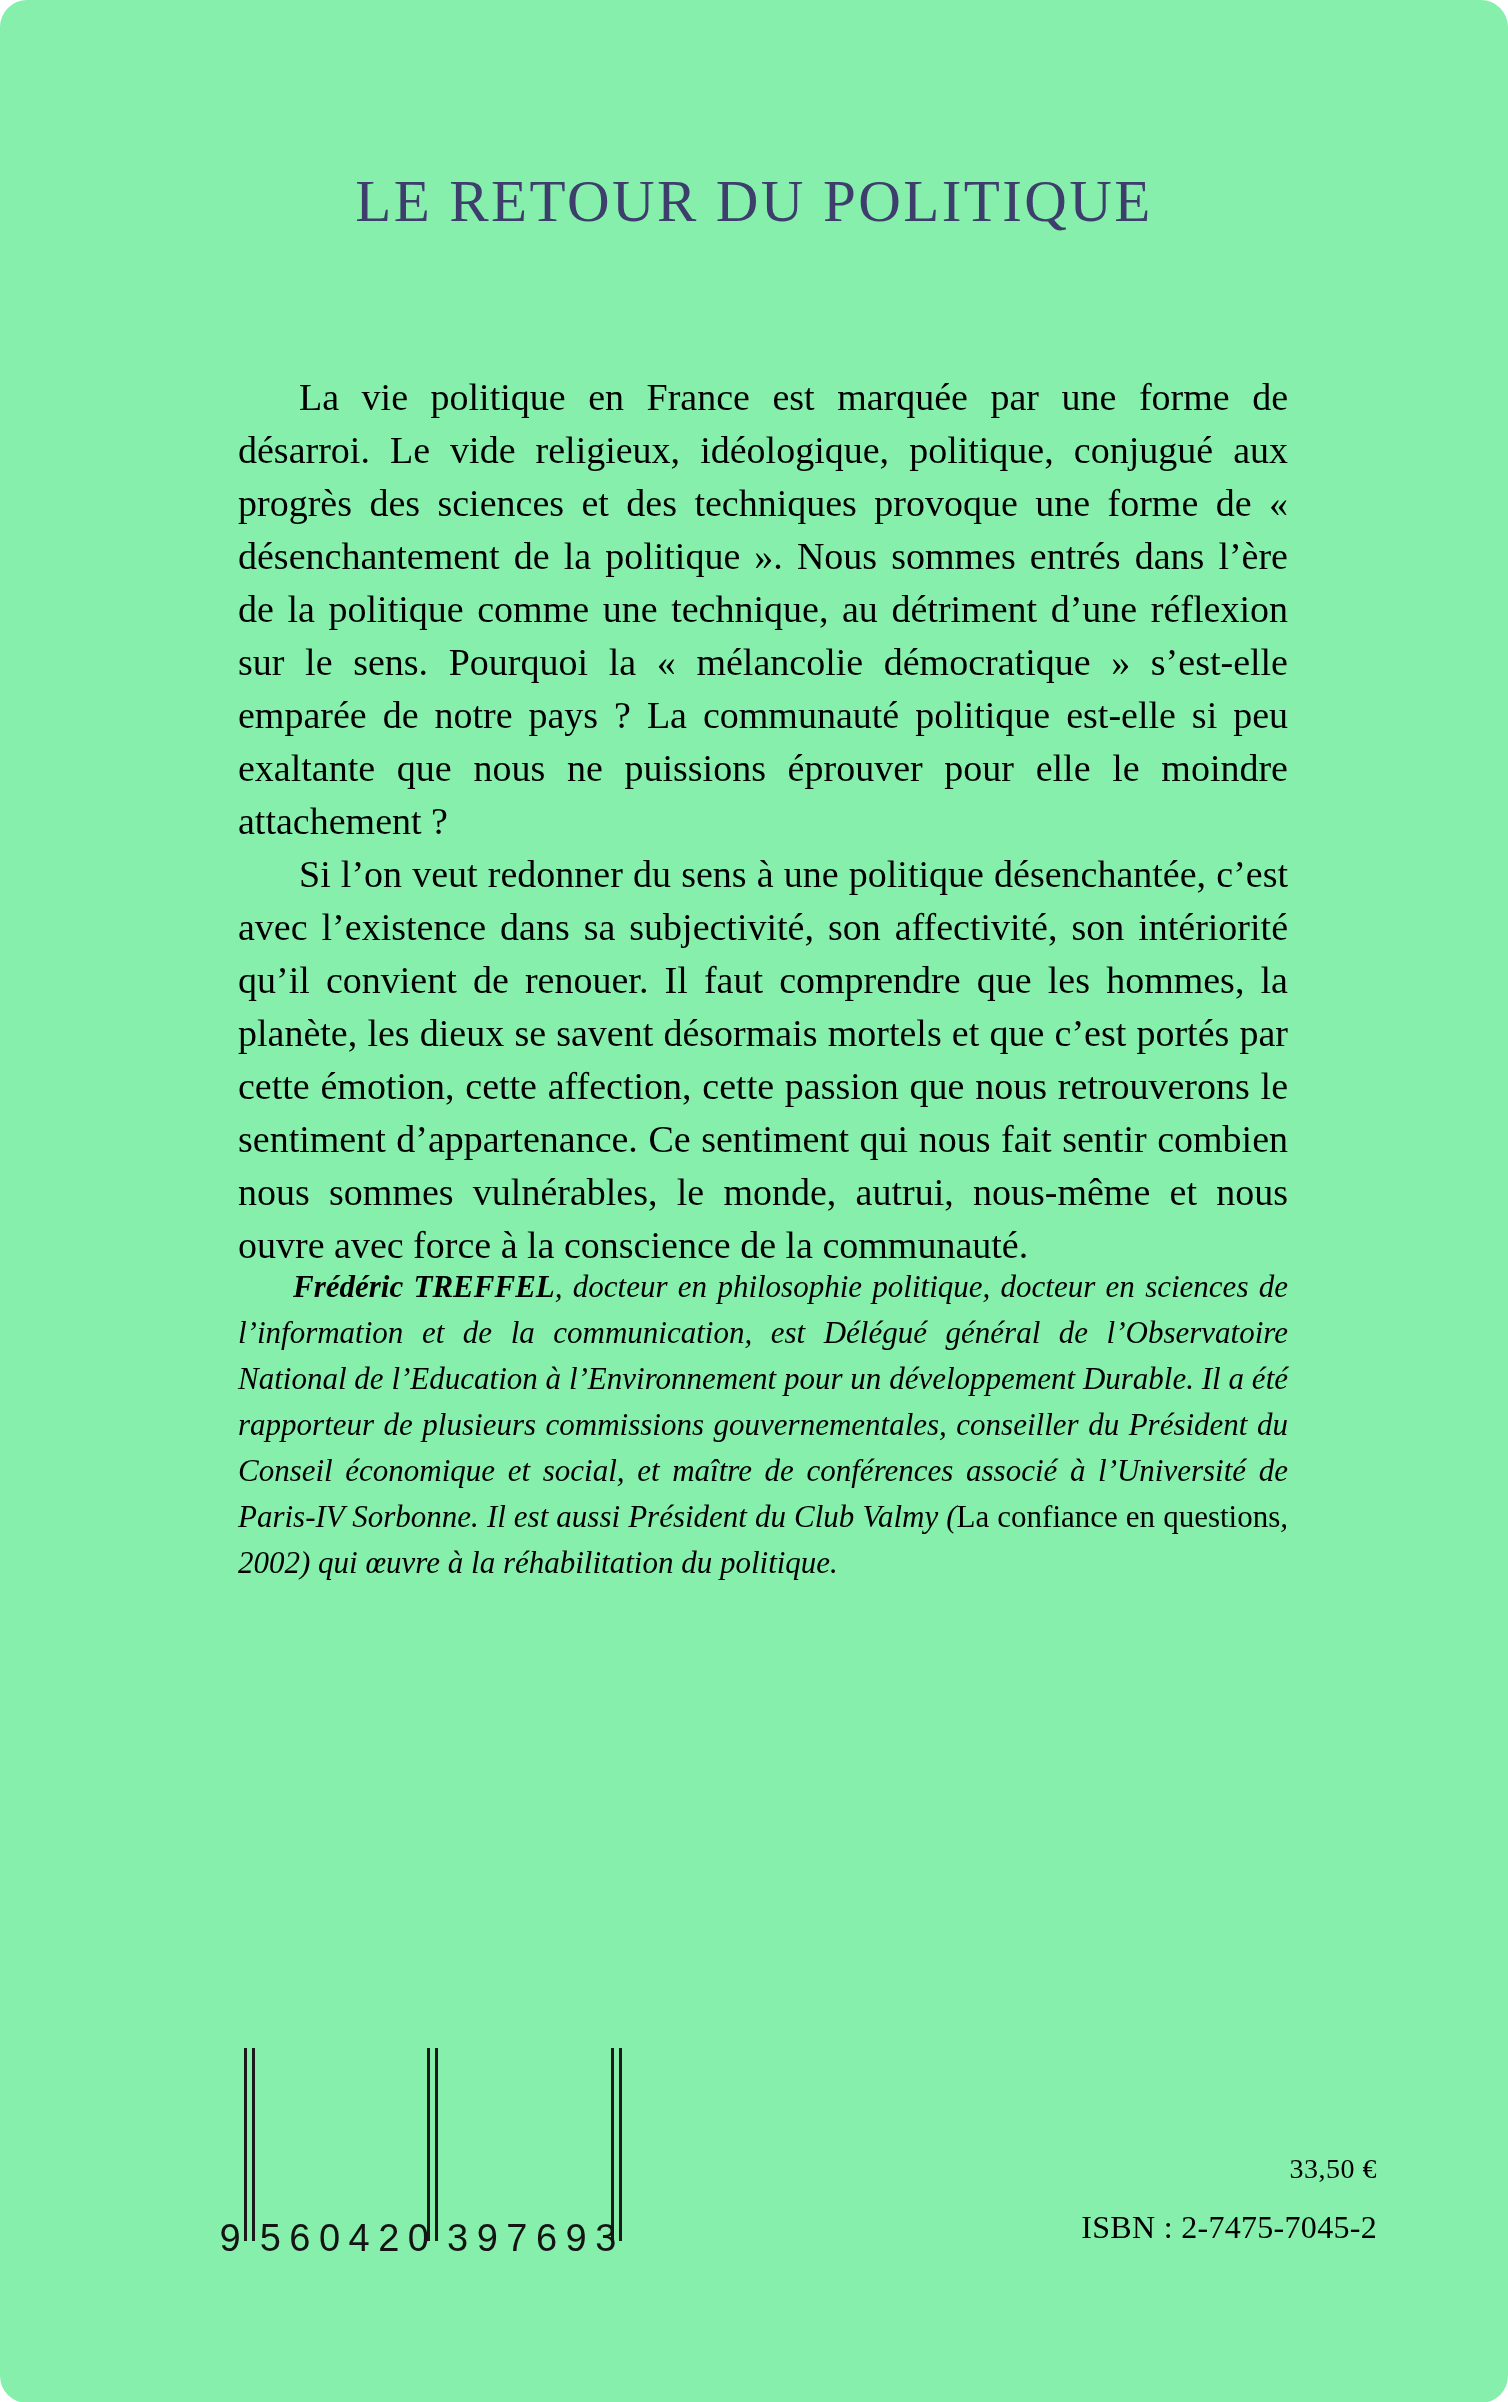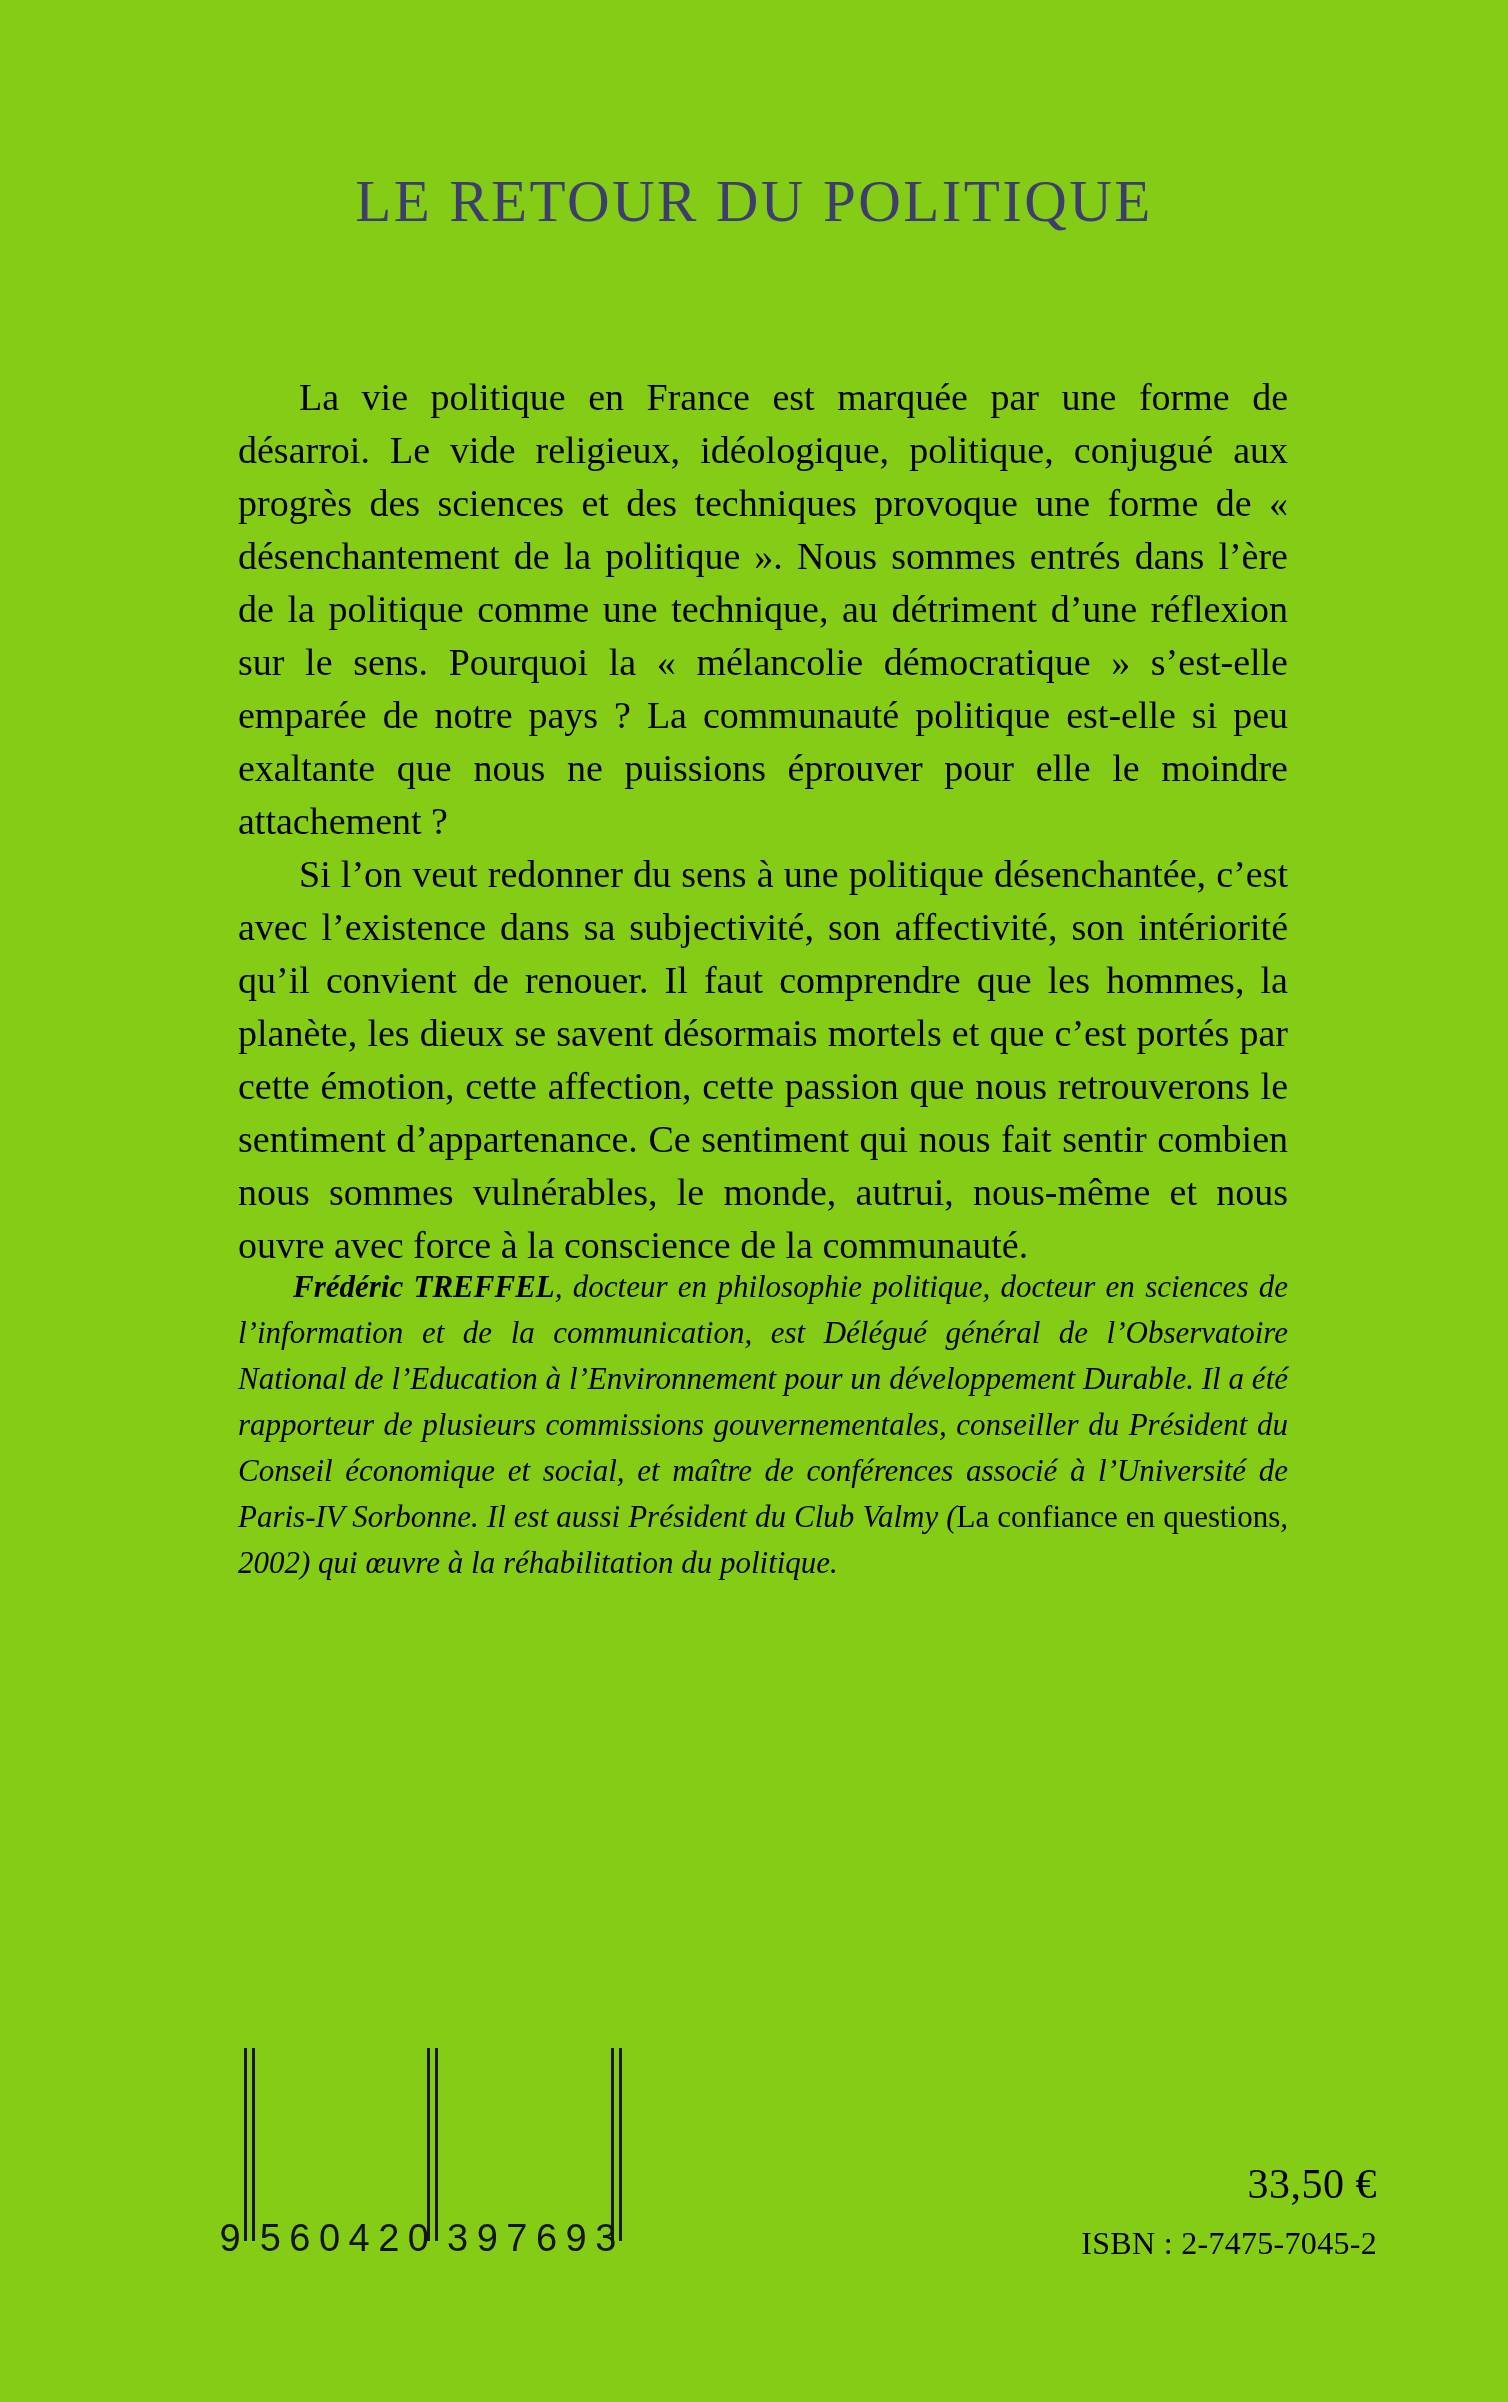--- a/index.html
+++ b/index.html
@@ -12,21 +12,22 @@
     height: 2403px;
     position: relative;
     font-family: "Liberation Serif", "DejaVu Serif", serif;
     color: #000000;
     overflow: hidden;
   }
 
   .page {
     position: absolute;
     inset: 0;
-    background: #84cc16;
+    background: #86efac;
+    border-radius: 27px;
   }
 
   
   .title {
     position: absolute;
     left: 0;
     right: 0;
     top: 131px;
     text-align: center;
     color: #3e3e6d;
@@ -114,24 +115,23 @@
   }
 
   
   .price-block {
     position: absolute;
     right: 131px;
     top: 2139px;
     text-align: right;
   }
   .price {
-    font-size: 42px;
+    font-size: 28px;
     line-height: 59px;
     letter-spacing: 0.5px;
-    margin-top: 16px;
   }
   .isbn {
     font-size: 32px;
     line-height: 47px;
     letter-spacing: 0.3px;
     margin-top: 5.7px;
     margin-left: 48px;
   }
 </style>
 </head>

